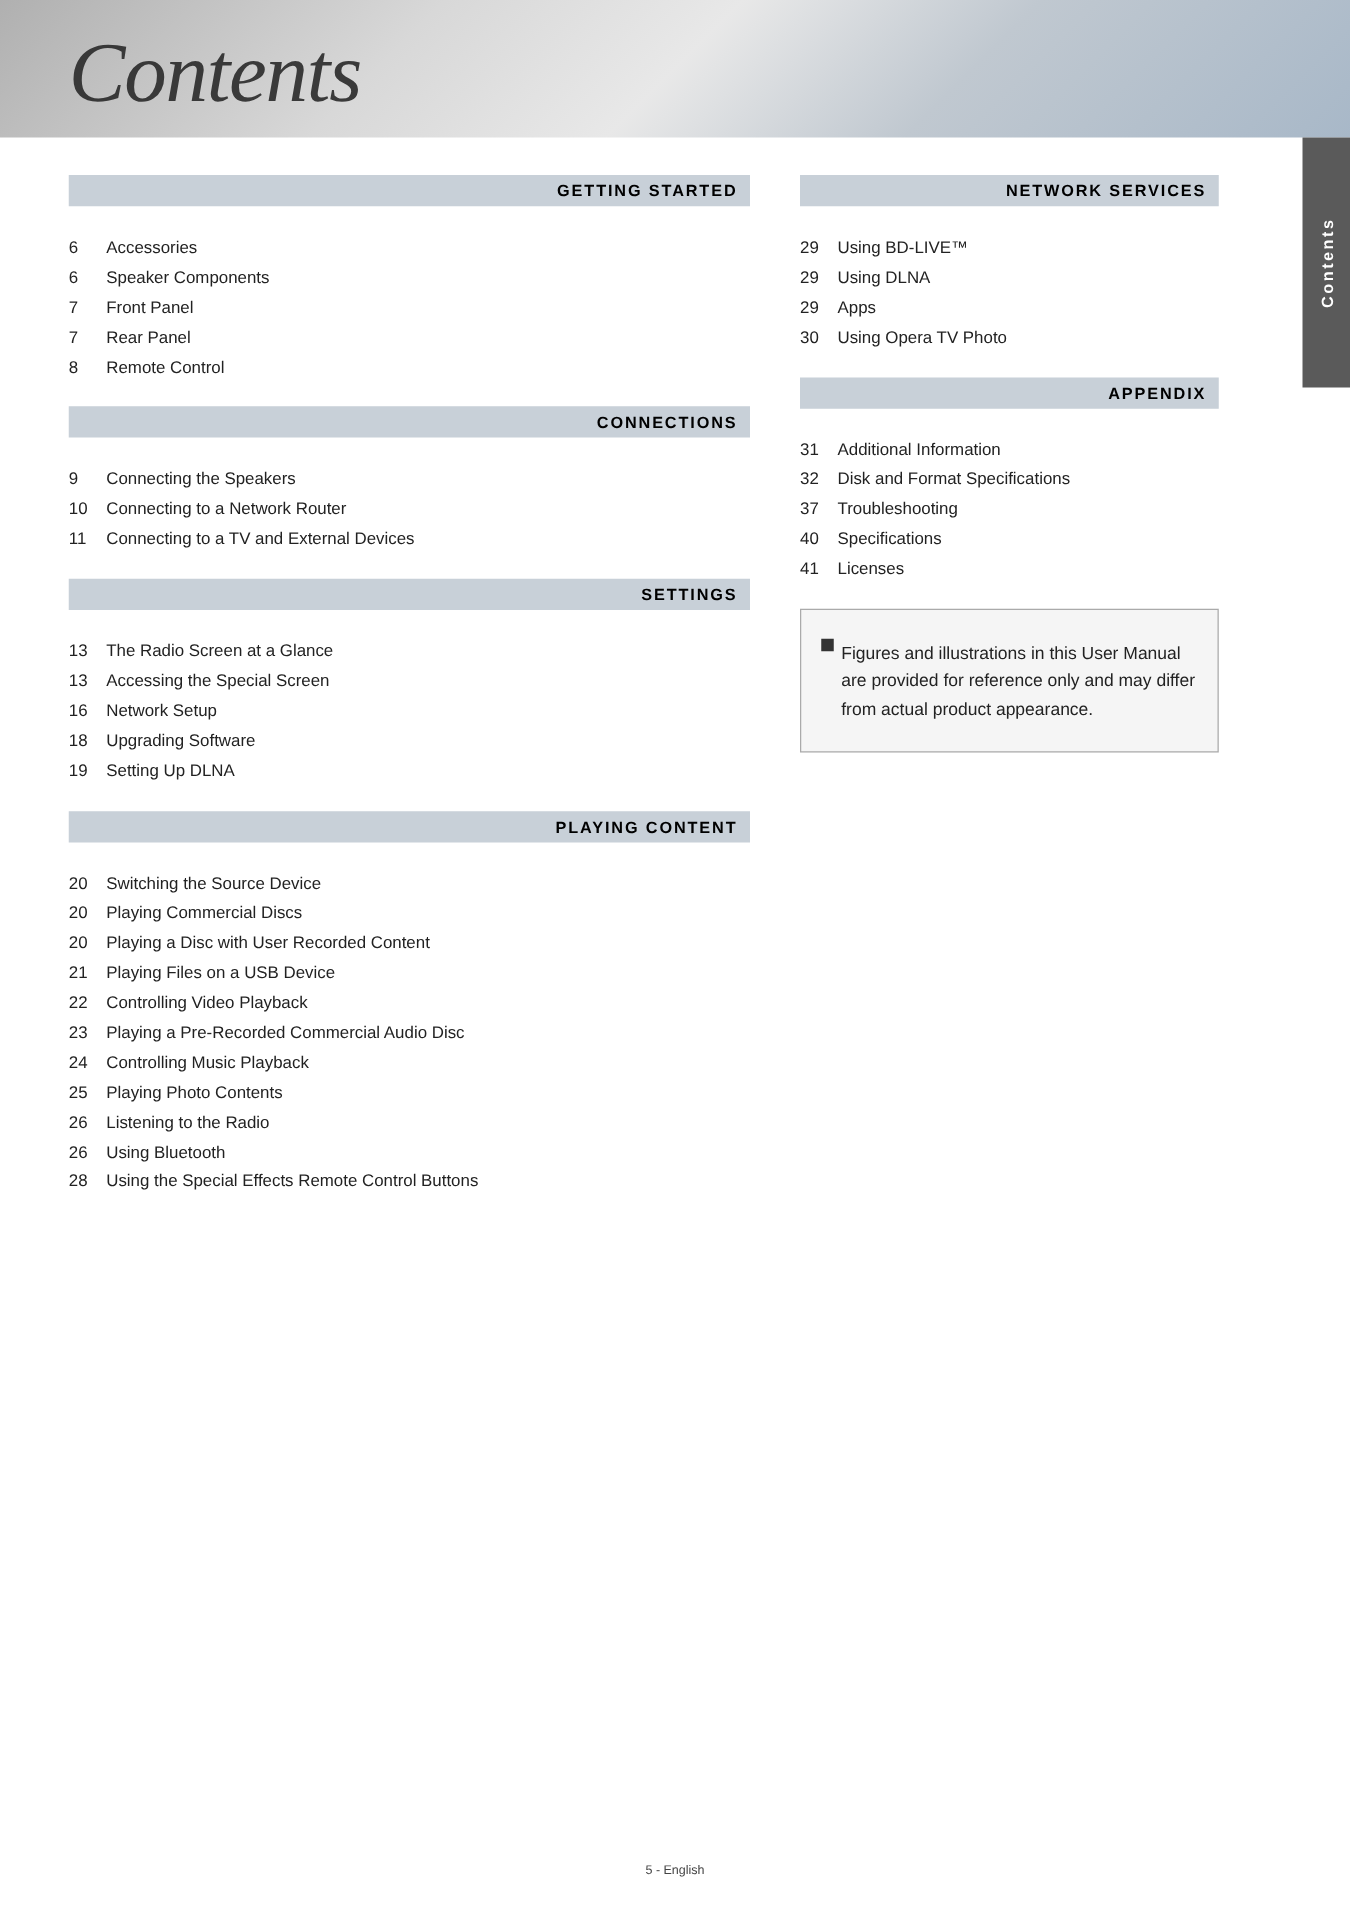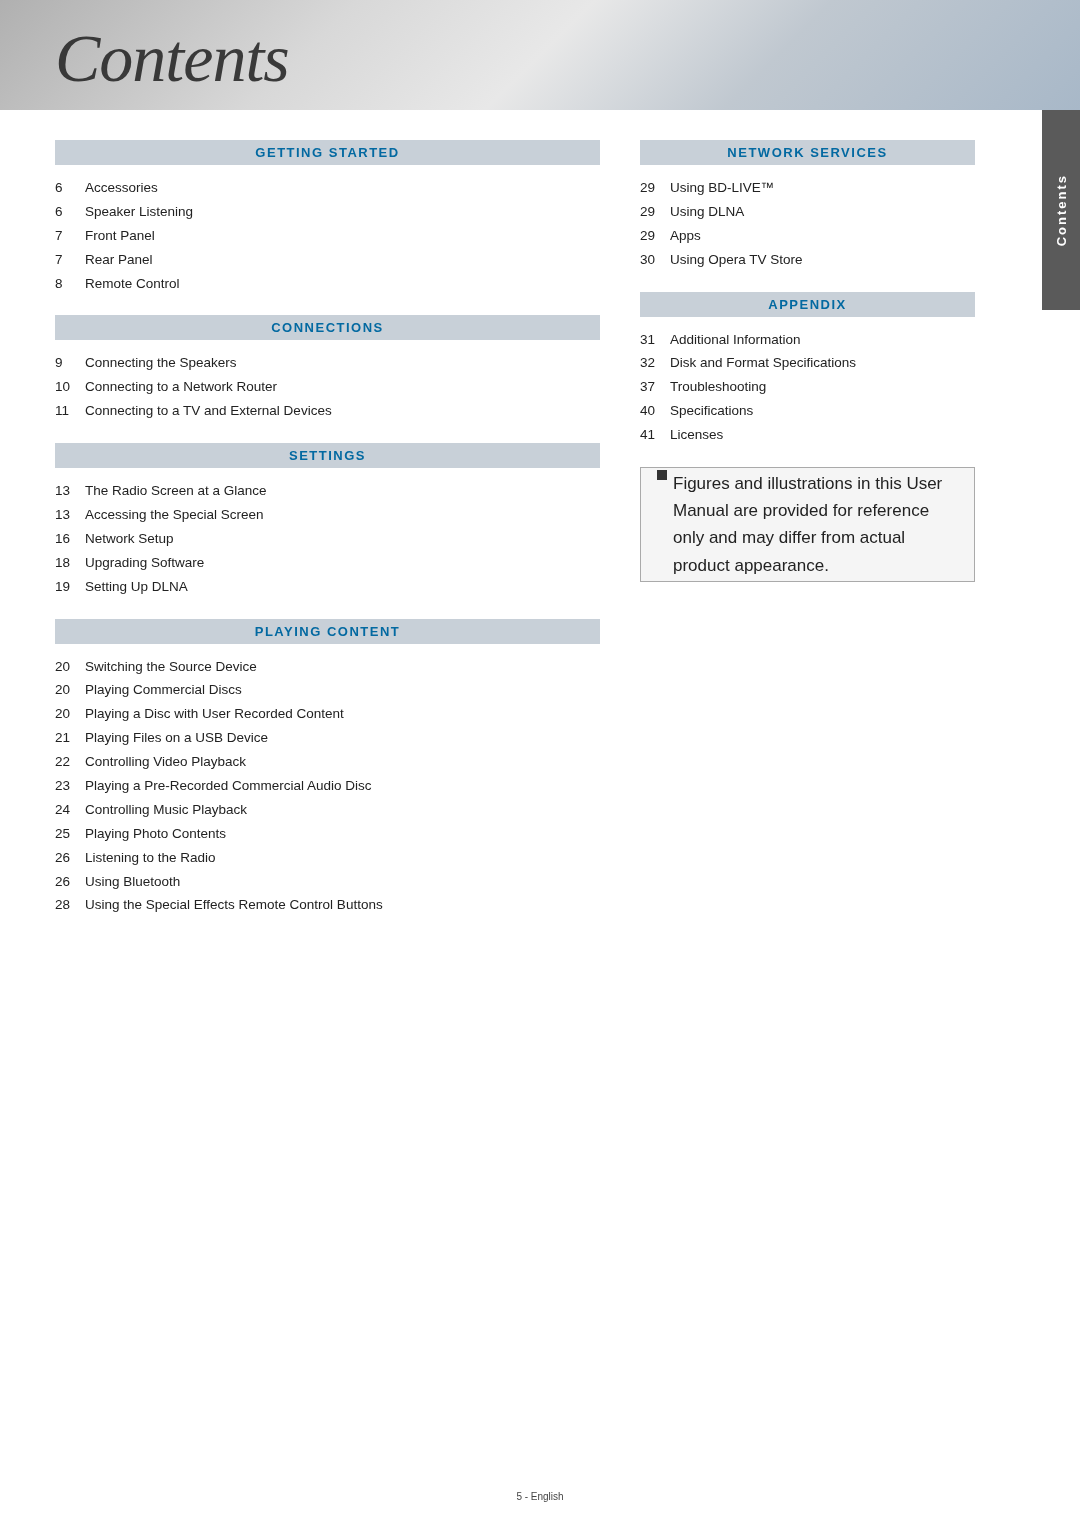--- a/index.html
+++ b/index.html
@@ -79,27 +79,27 @@
       padding-right: 45px;
     }
 
     
     .section {
       margin-bottom: 22px;
     }
 
     .section-header {
       background: #c8d0d8;
-      text-align: center;
+      text-align: right;
       padding: 5px 10px;
       font-size: 13px;
       font-weight: bold;
       letter-spacing: 1.5px;
-      color: #0369a1;
-      margin-bottom: 14px;
+      color: #000000;
+      margin-bottom: 24px;
     }
 
     .toc-item {
       display: flex;
       flex-direction: row;
       margin-bottom: 5px;
       font-size: 13.5px;
       color: #222;
       line-height: 1.4;
     }
@@ -111,22 +111,22 @@
       flex-shrink: 0;
     }
 
     .toc-item .toc-text {
       flex: 1;
     }
 
     
     .note-box {
       border: 1px solid #aaa;
-      padding: 2px 16px;
-      font-size: 17px;
+      padding: 23px 16px;
+      font-size: 14px;
       color: #222;
       line-height: 1.6;
       margin-top: 20px;
       background: #f5f5f5;
     }
 
     .note-box .note-bullet {
       display: inline-block;
       width: 10px;
       height: 10px;
@@ -168,21 +168,21 @@
   <div class="left-column">
 
   <div class="section">
         <div class="section-header">GETTING STARTED</div>
         <div class="toc-item">
           <span class="page-num">6</span>
           <span class="toc-text">Accessories</span>
         </div>
         <div class="toc-item">
           <span class="page-num">6</span>
-          <span class="toc-text">Speaker Listening</span>
+          <span class="toc-text">Speaker Components</span>
         </div>
         <div class="toc-item">
           <span class="page-num">7</span>
           <span class="toc-text">Front Panel</span>
         </div>
         <div class="toc-item">
           <span class="page-num">7</span>
           <span class="toc-text">Rear Panel</span>
         </div>
         <div class="toc-item">
@@ -288,21 +288,21 @@
         <div class="toc-item">
           <span class="page-num">29</span>
           <span class="toc-text">Using DLNA</span>
         </div>
         <div class="toc-item">
           <span class="page-num">29</span>
           <span class="toc-text">Apps</span>
         </div>
         <div class="toc-item">
           <span class="page-num">30</span>
-          <span class="toc-text">Using Opera TV Store</span>
+          <span class="toc-text">Using Opera TV Photo</span>
         </div>
       </div>
       <div class="section">
         <div class="section-header">APPENDIX</div>
         <div class="toc-item">
           <span class="page-num">31</span>
           <span class="toc-text">Additional Information</span>
         </div>
         <div class="toc-item">
           <span class="page-num">32</span>

